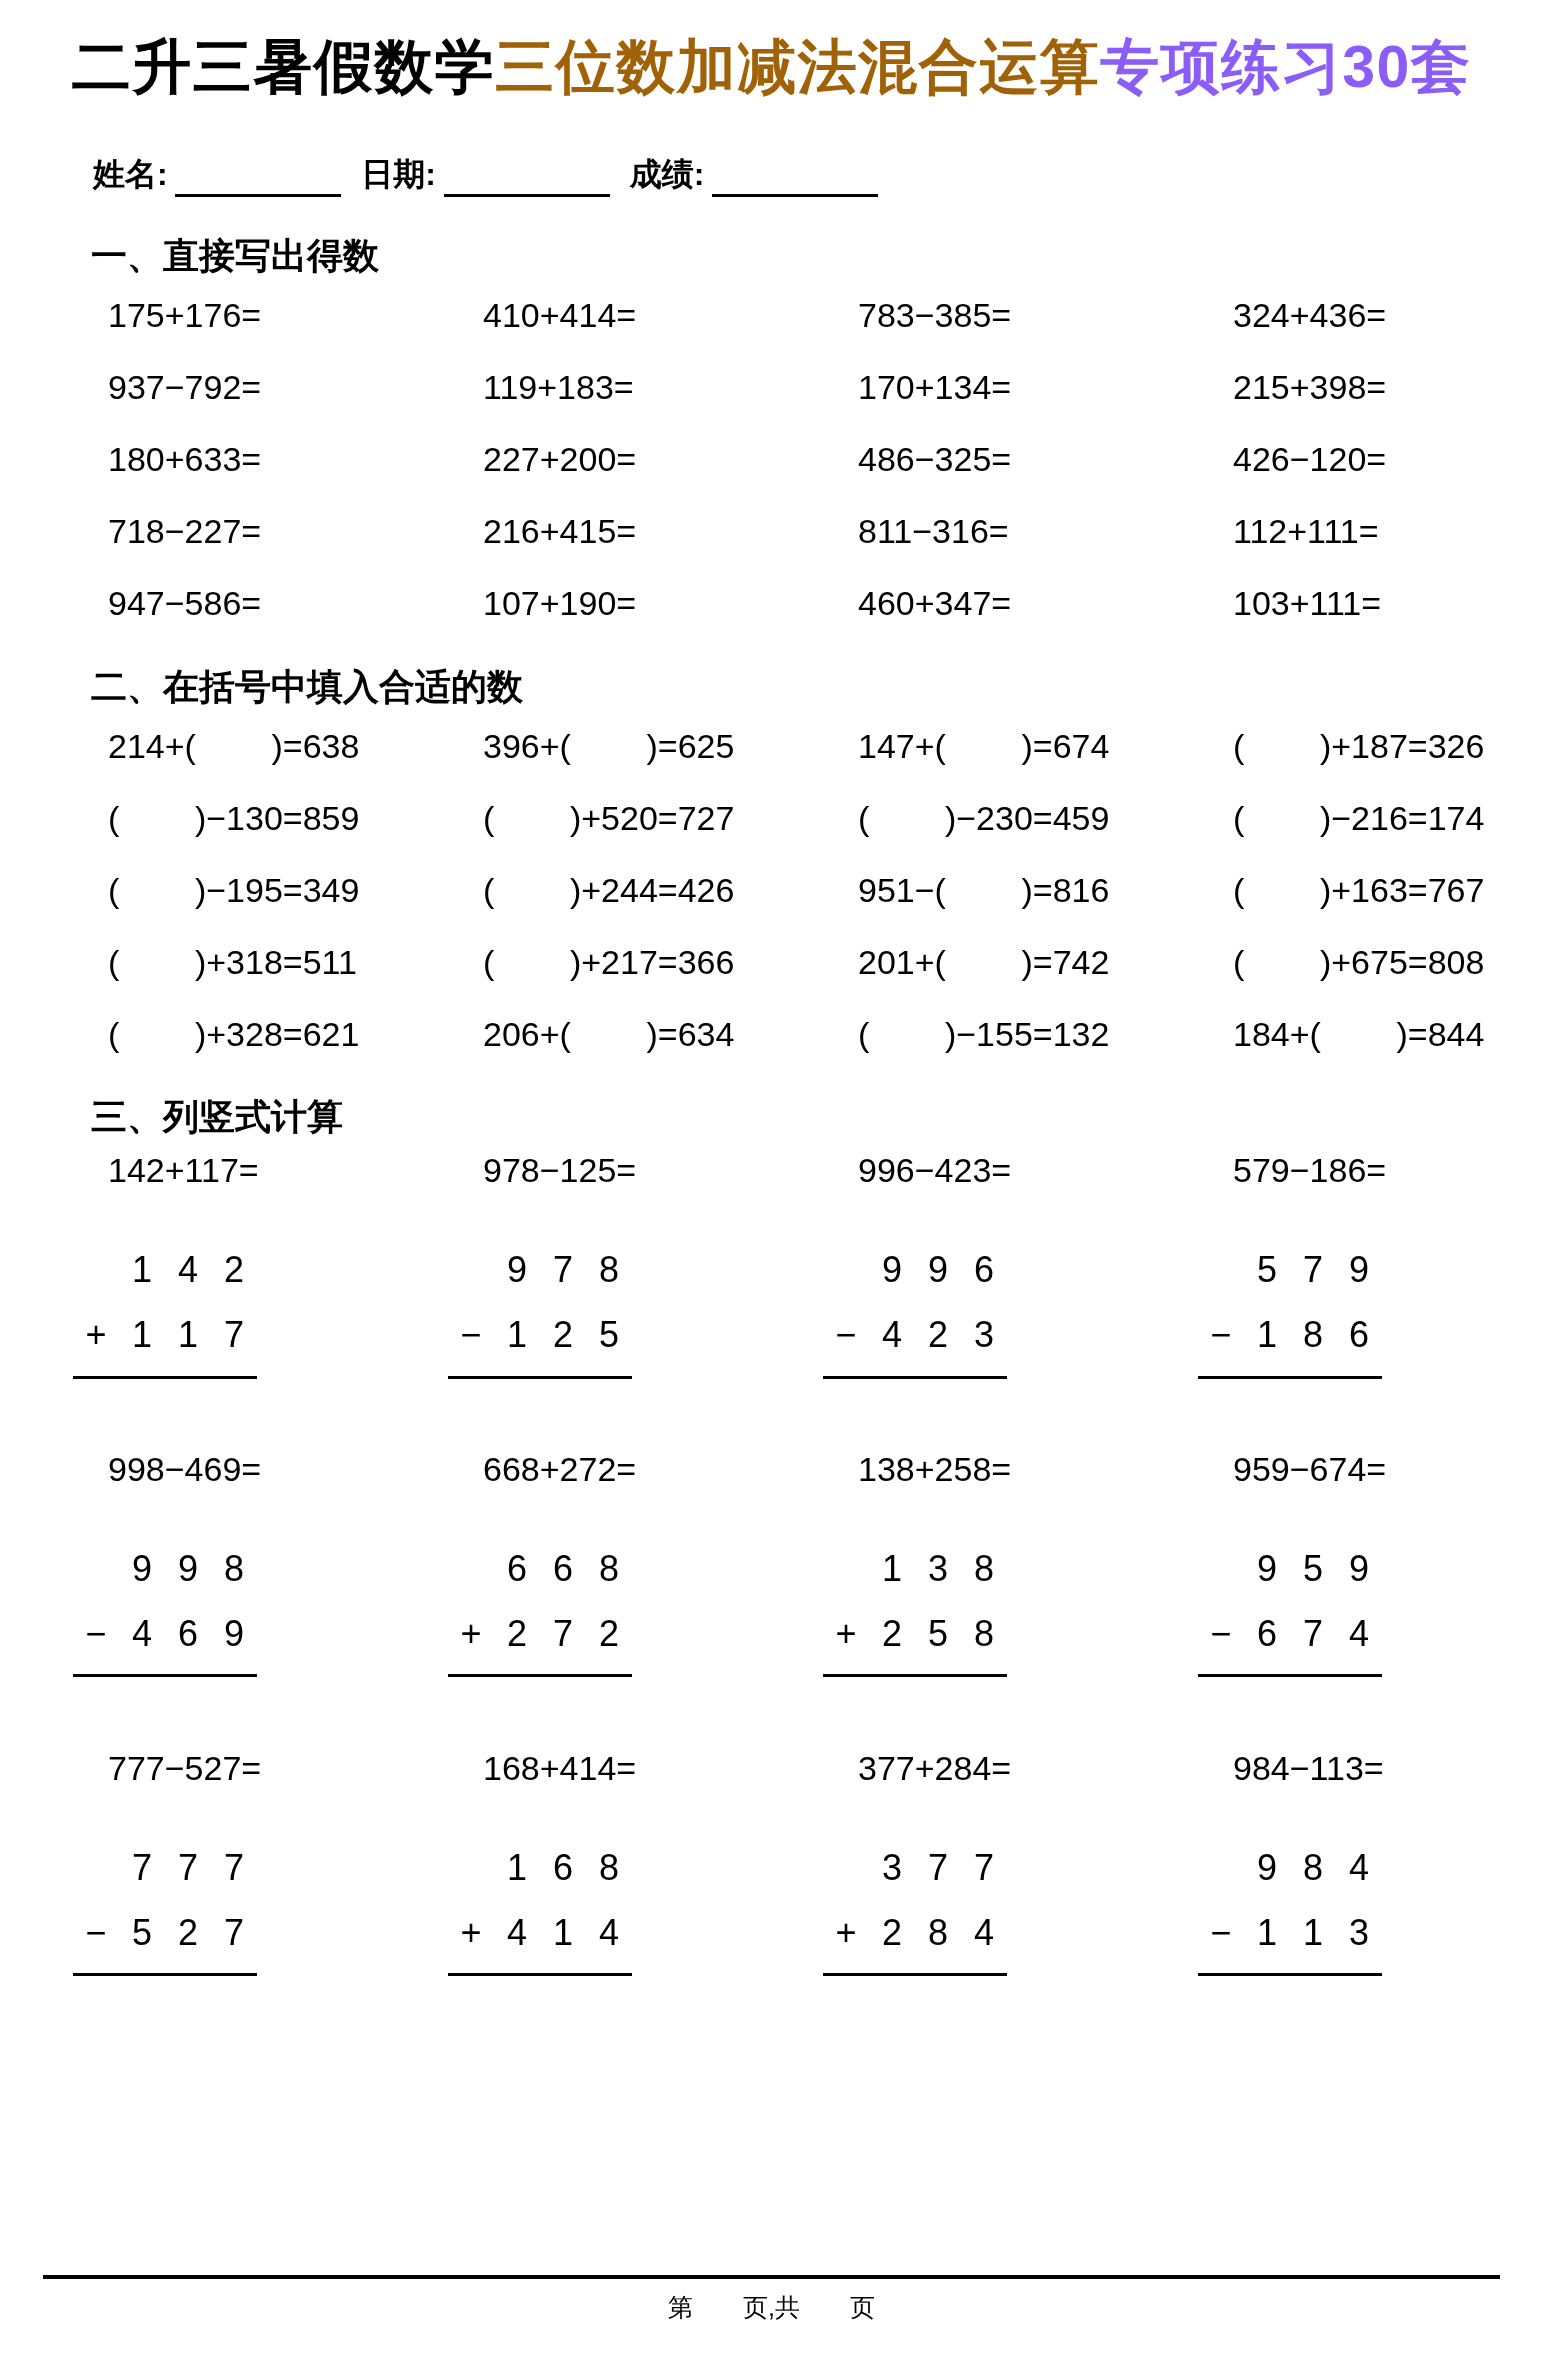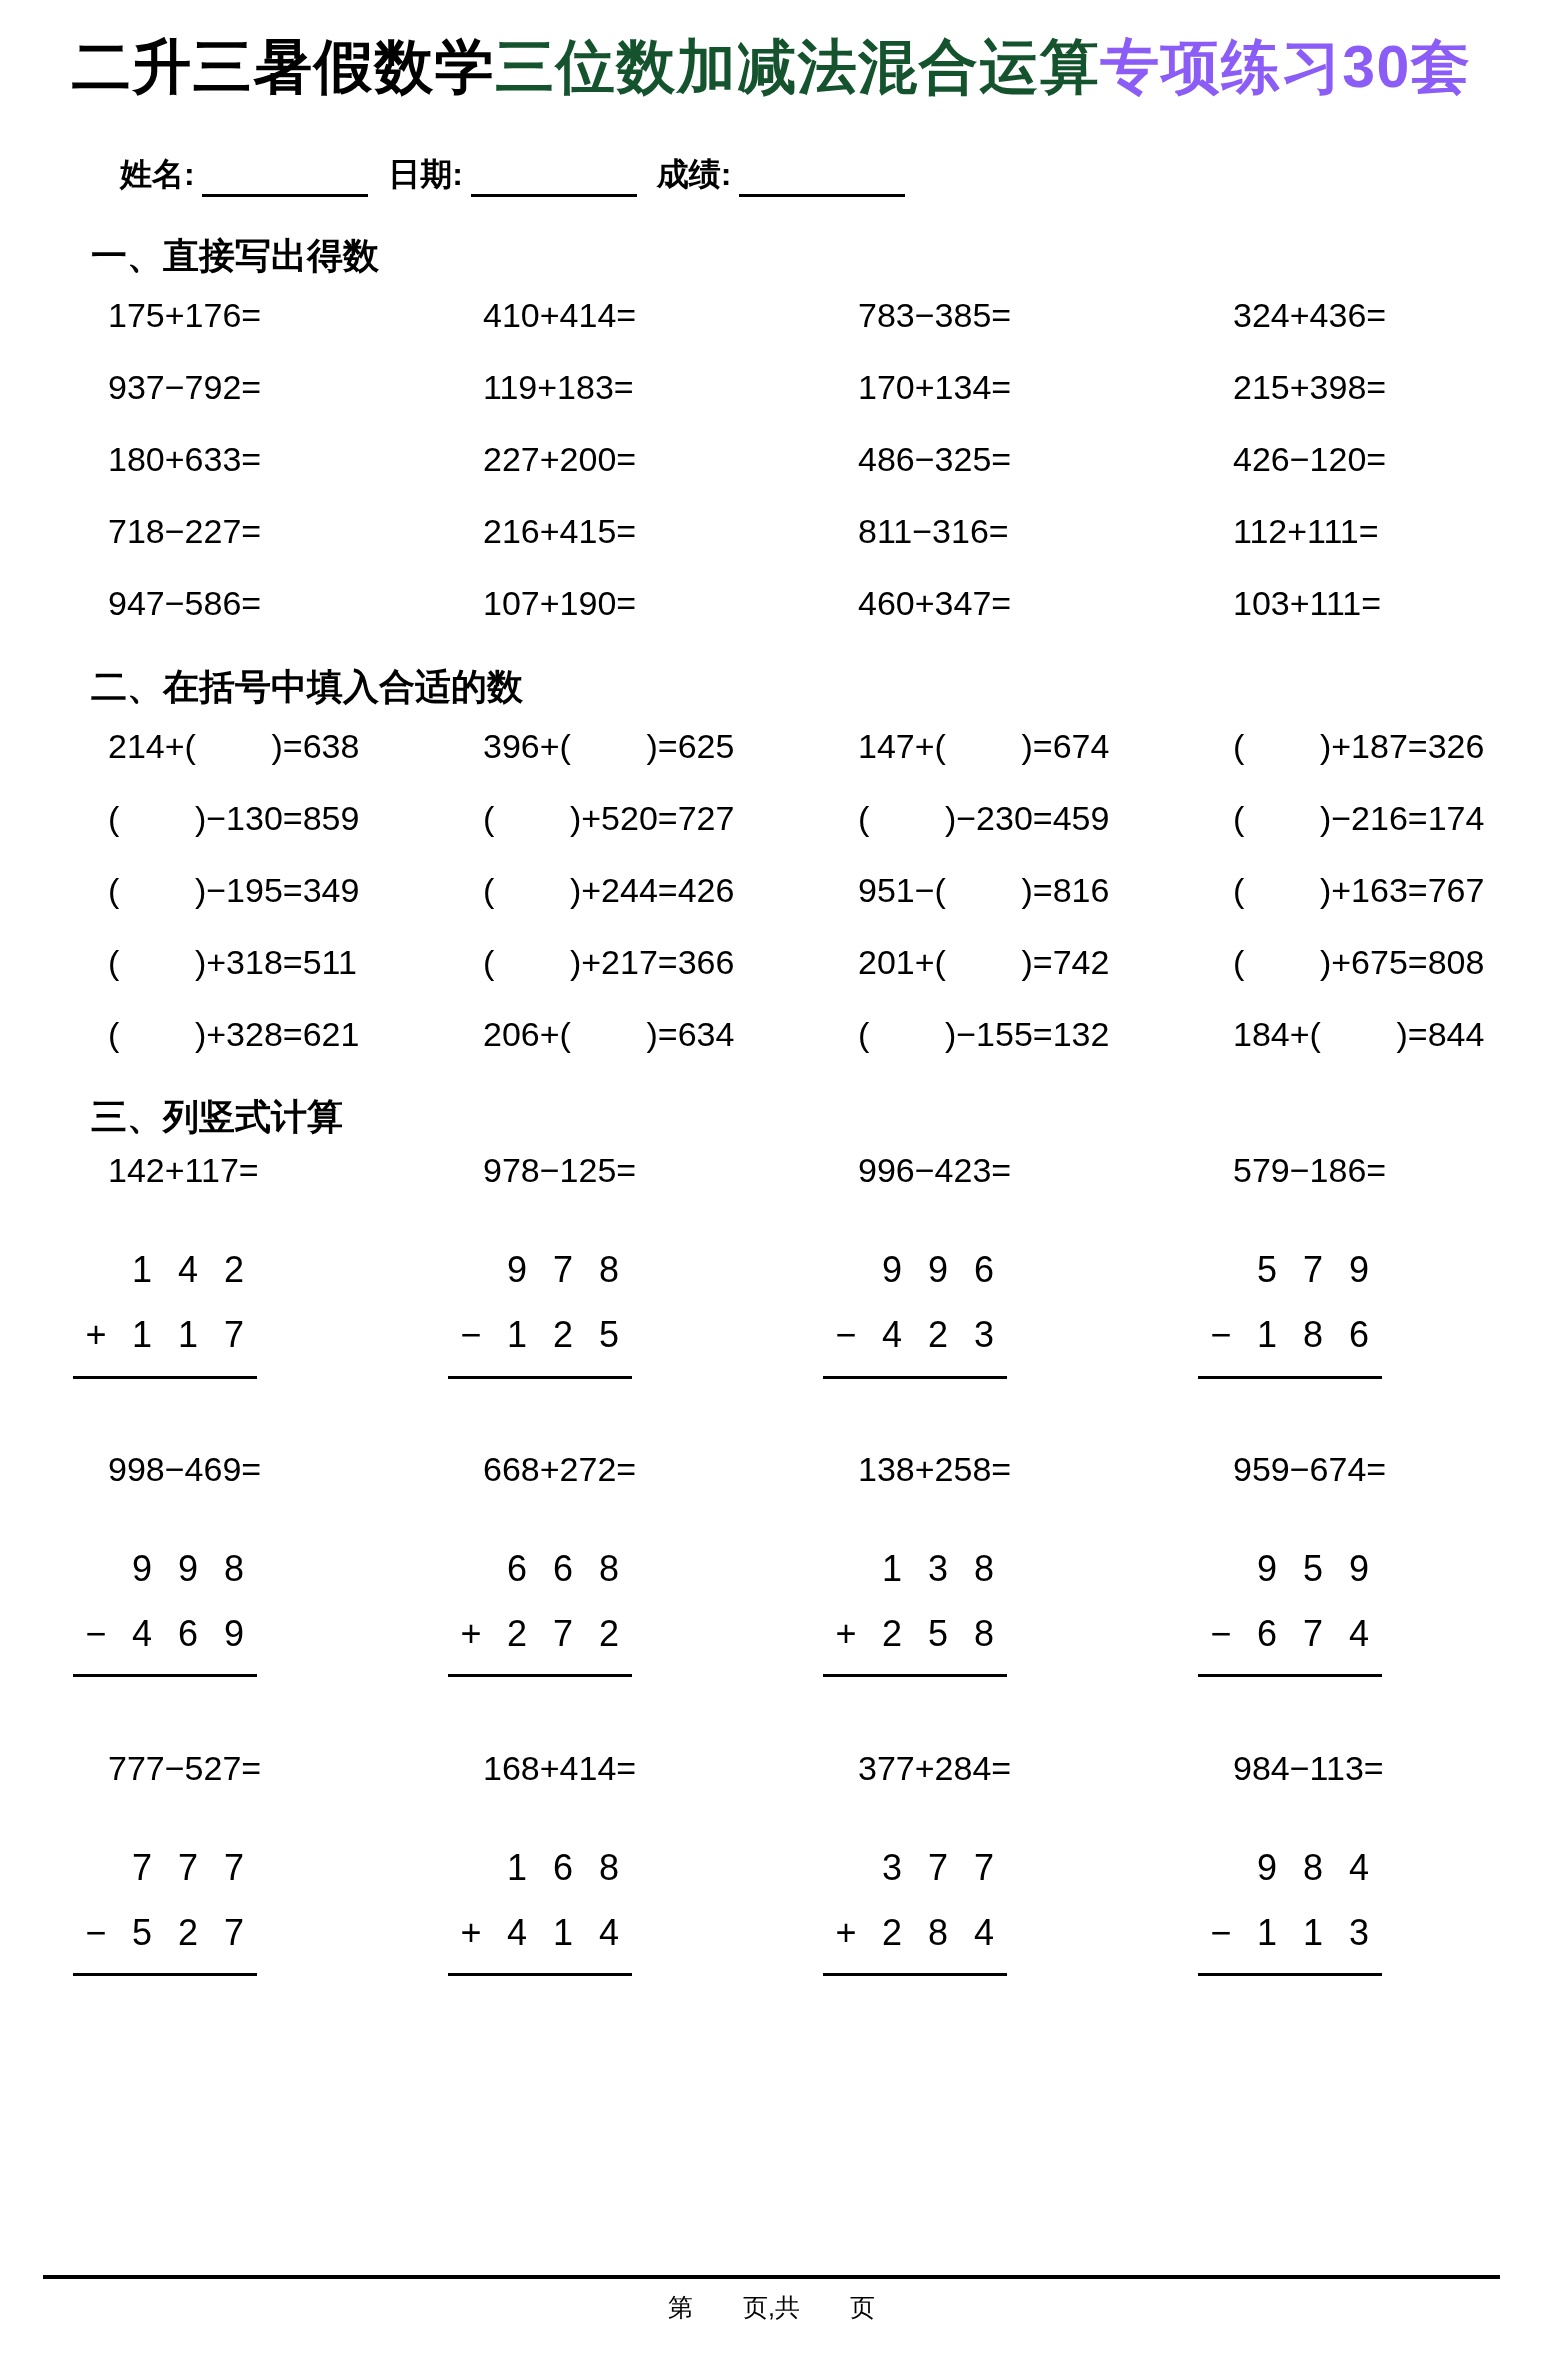--- a/index.html
+++ b/index.html
@@ -12,21 +12,21 @@
   .page { position:relative; width:1543px; height:2377px; overflow:hidden; background:#fff; }
 
   .title {
     padding-top:28px; height:113px;
     text-align:center;
     font-size:59px; font-weight:bold; letter-spacing:1.5px;
     white-space:nowrap;
   }
 
   .info-line {
-    margin-top:40px; margin-left:120px; height:43px;
+    margin-top:40px; margin-left:93px; height:43px;
     font-size:32px; font-weight:bold; white-space:nowrap;
   }
   .blank {
     display:inline-block; width:166px; height:32px;
     border-bottom:3.1px solid #000;
     margin:0 20px 0 7.7px; vertical-align:bottom;
   }
 
   .sec-heading { margin:23px 0 0 91px; height:43px; font-size:36px; font-weight:bold; }
   .sec-heading.first { margin-top:36px; }
@@ -58,21 +58,21 @@
     position:absolute; top:2275px; left:43px; right:43px;
     border-top:4.6px solid #000;
     text-align:center; font-size:25px; padding-top:12.4px; white-space:pre;
   }
 </style>
 </head>
 <body>
 
 <div class="page">
 
-  <h1 class="title"><span>二升三暑假数学</span><span style="color: #14532d;">三位数加减法混合运算</span><span style="color: #8b5cf6;">专项练习30套</span></h1>
+  <h1 class="title"><span>二升三暑假数学</span><span style="color: #a16207;">三位数加减法混合运算</span><span style="color: #8b5cf6;">专项练习30套</span></h1>
 
   <div class="info-line"><span>姓名:</span><span class="blank"></span><span>日期:</span><span class="blank"></span><span>成绩:</span><span class="blank"></span></div>
 
   <h2 class="sec-heading first">一、直接写出得数</h2>
   <div class="pgrid">
 
       <div class="pcell">175+176=</div>
 
       <div class="pcell">410+414=</div>
 

